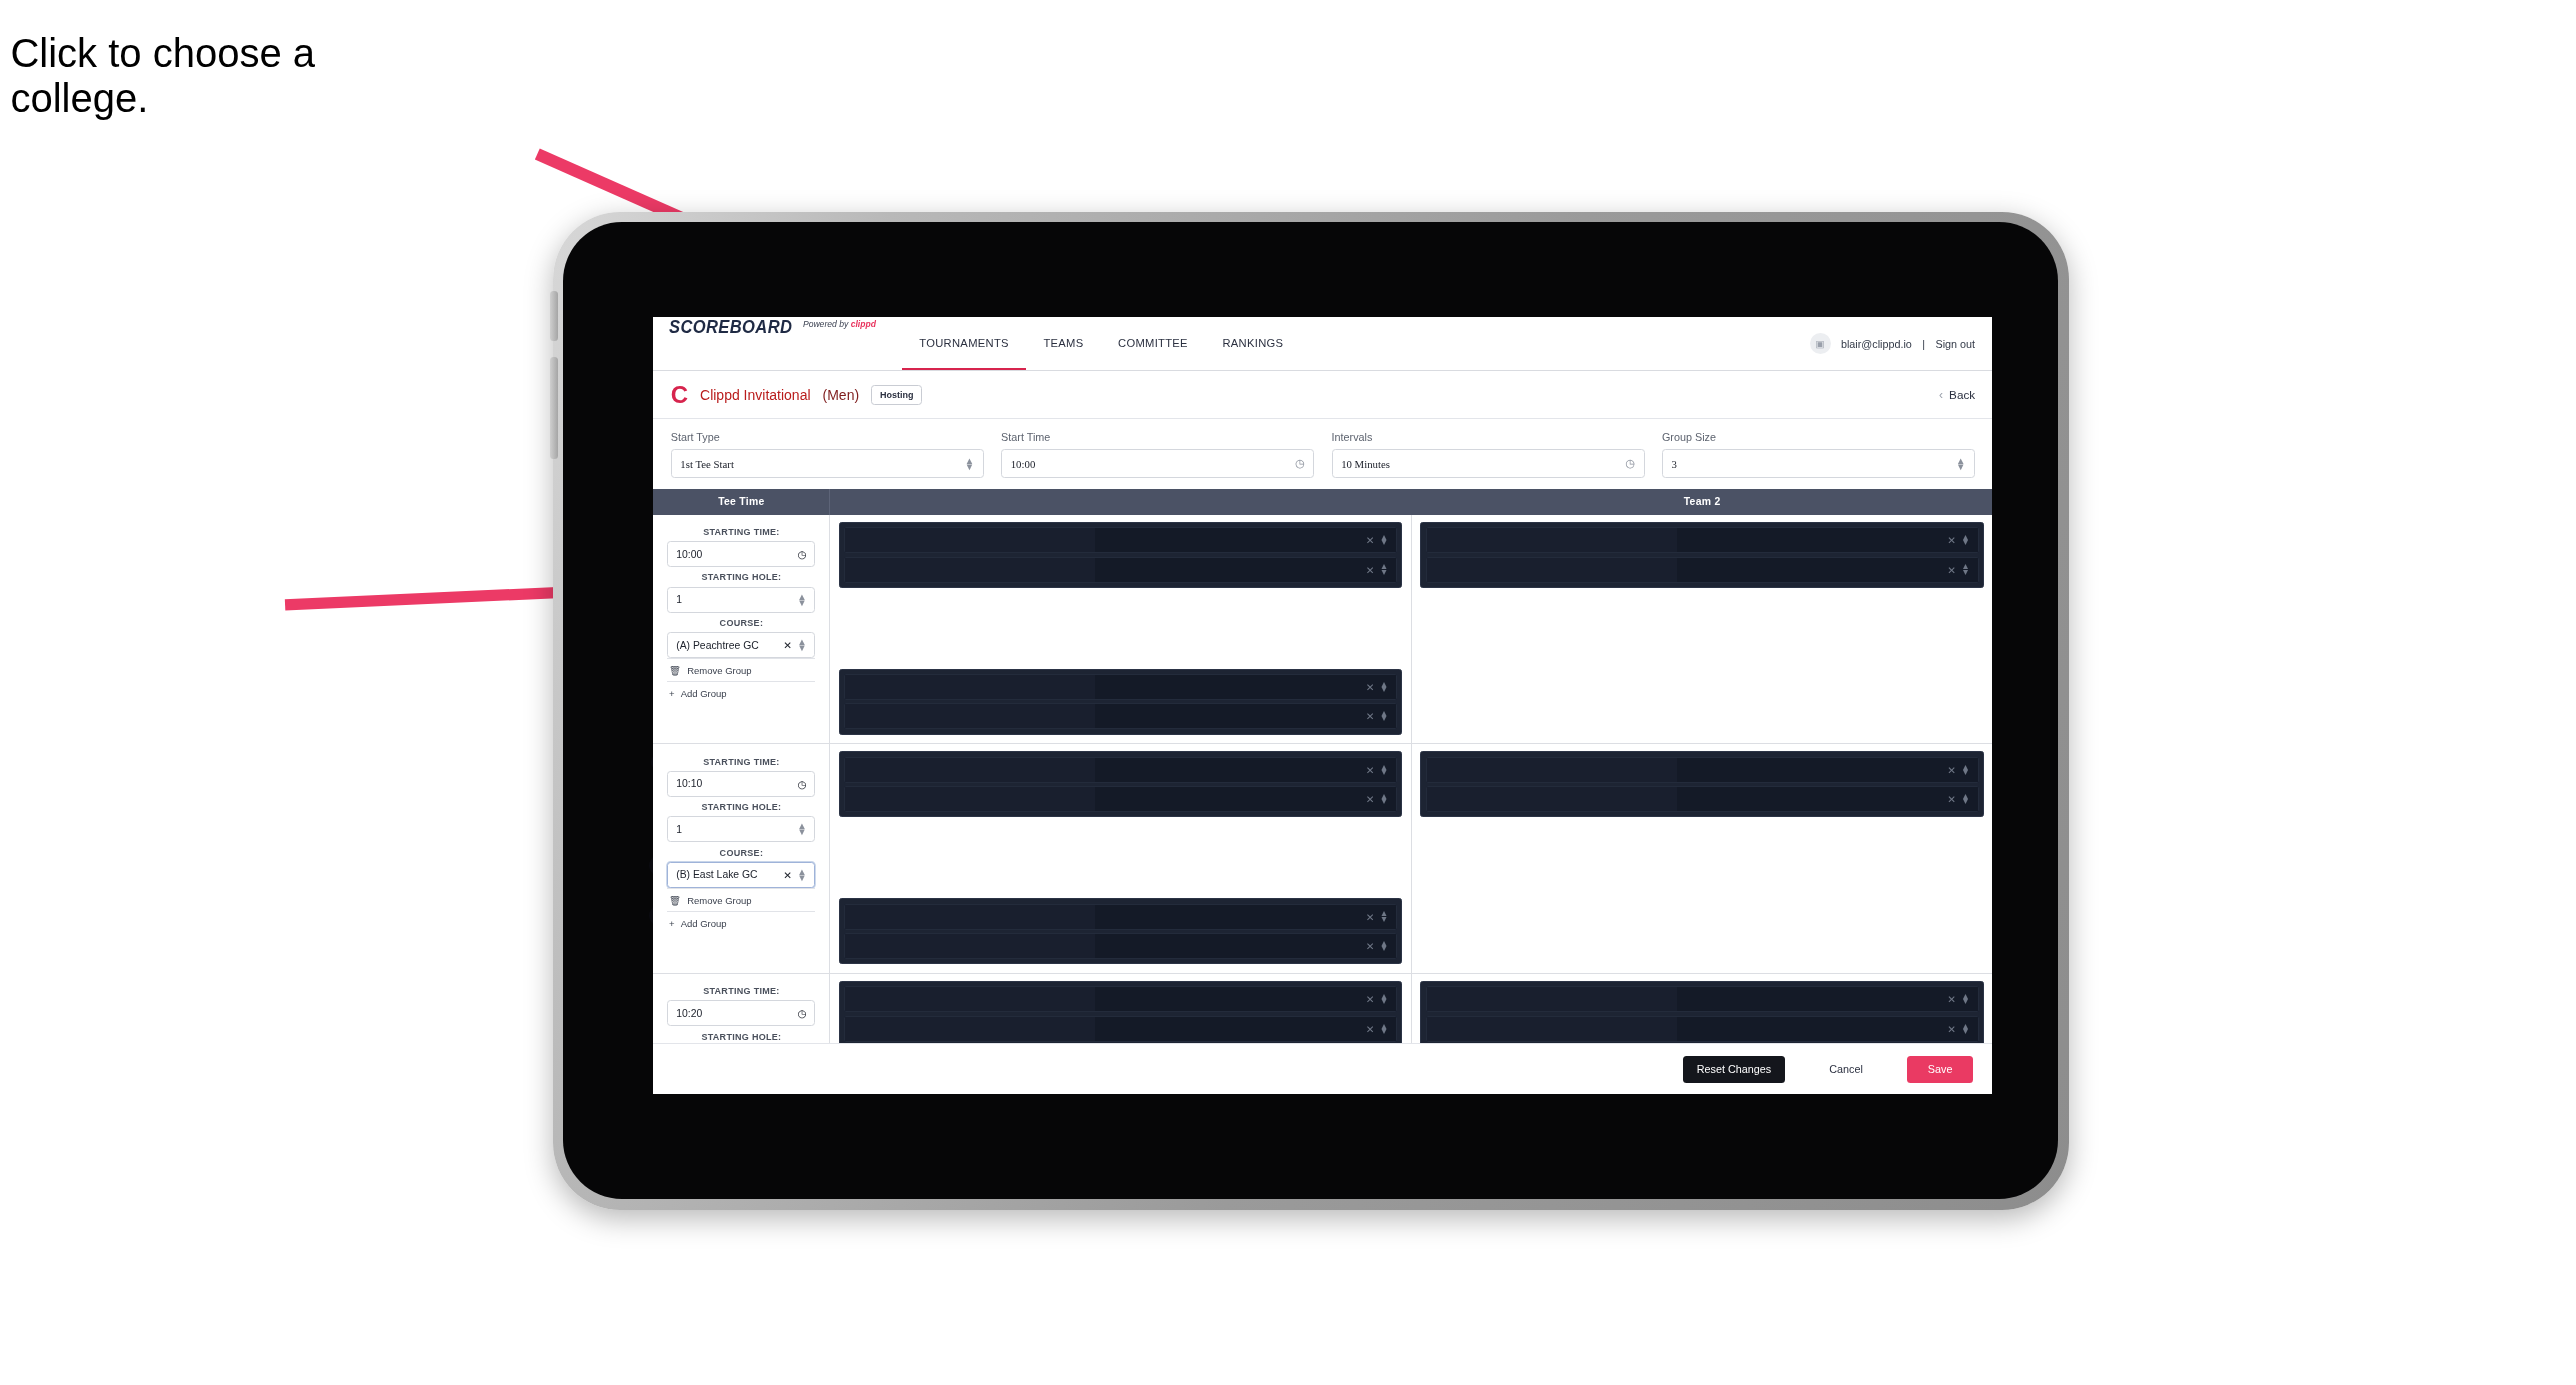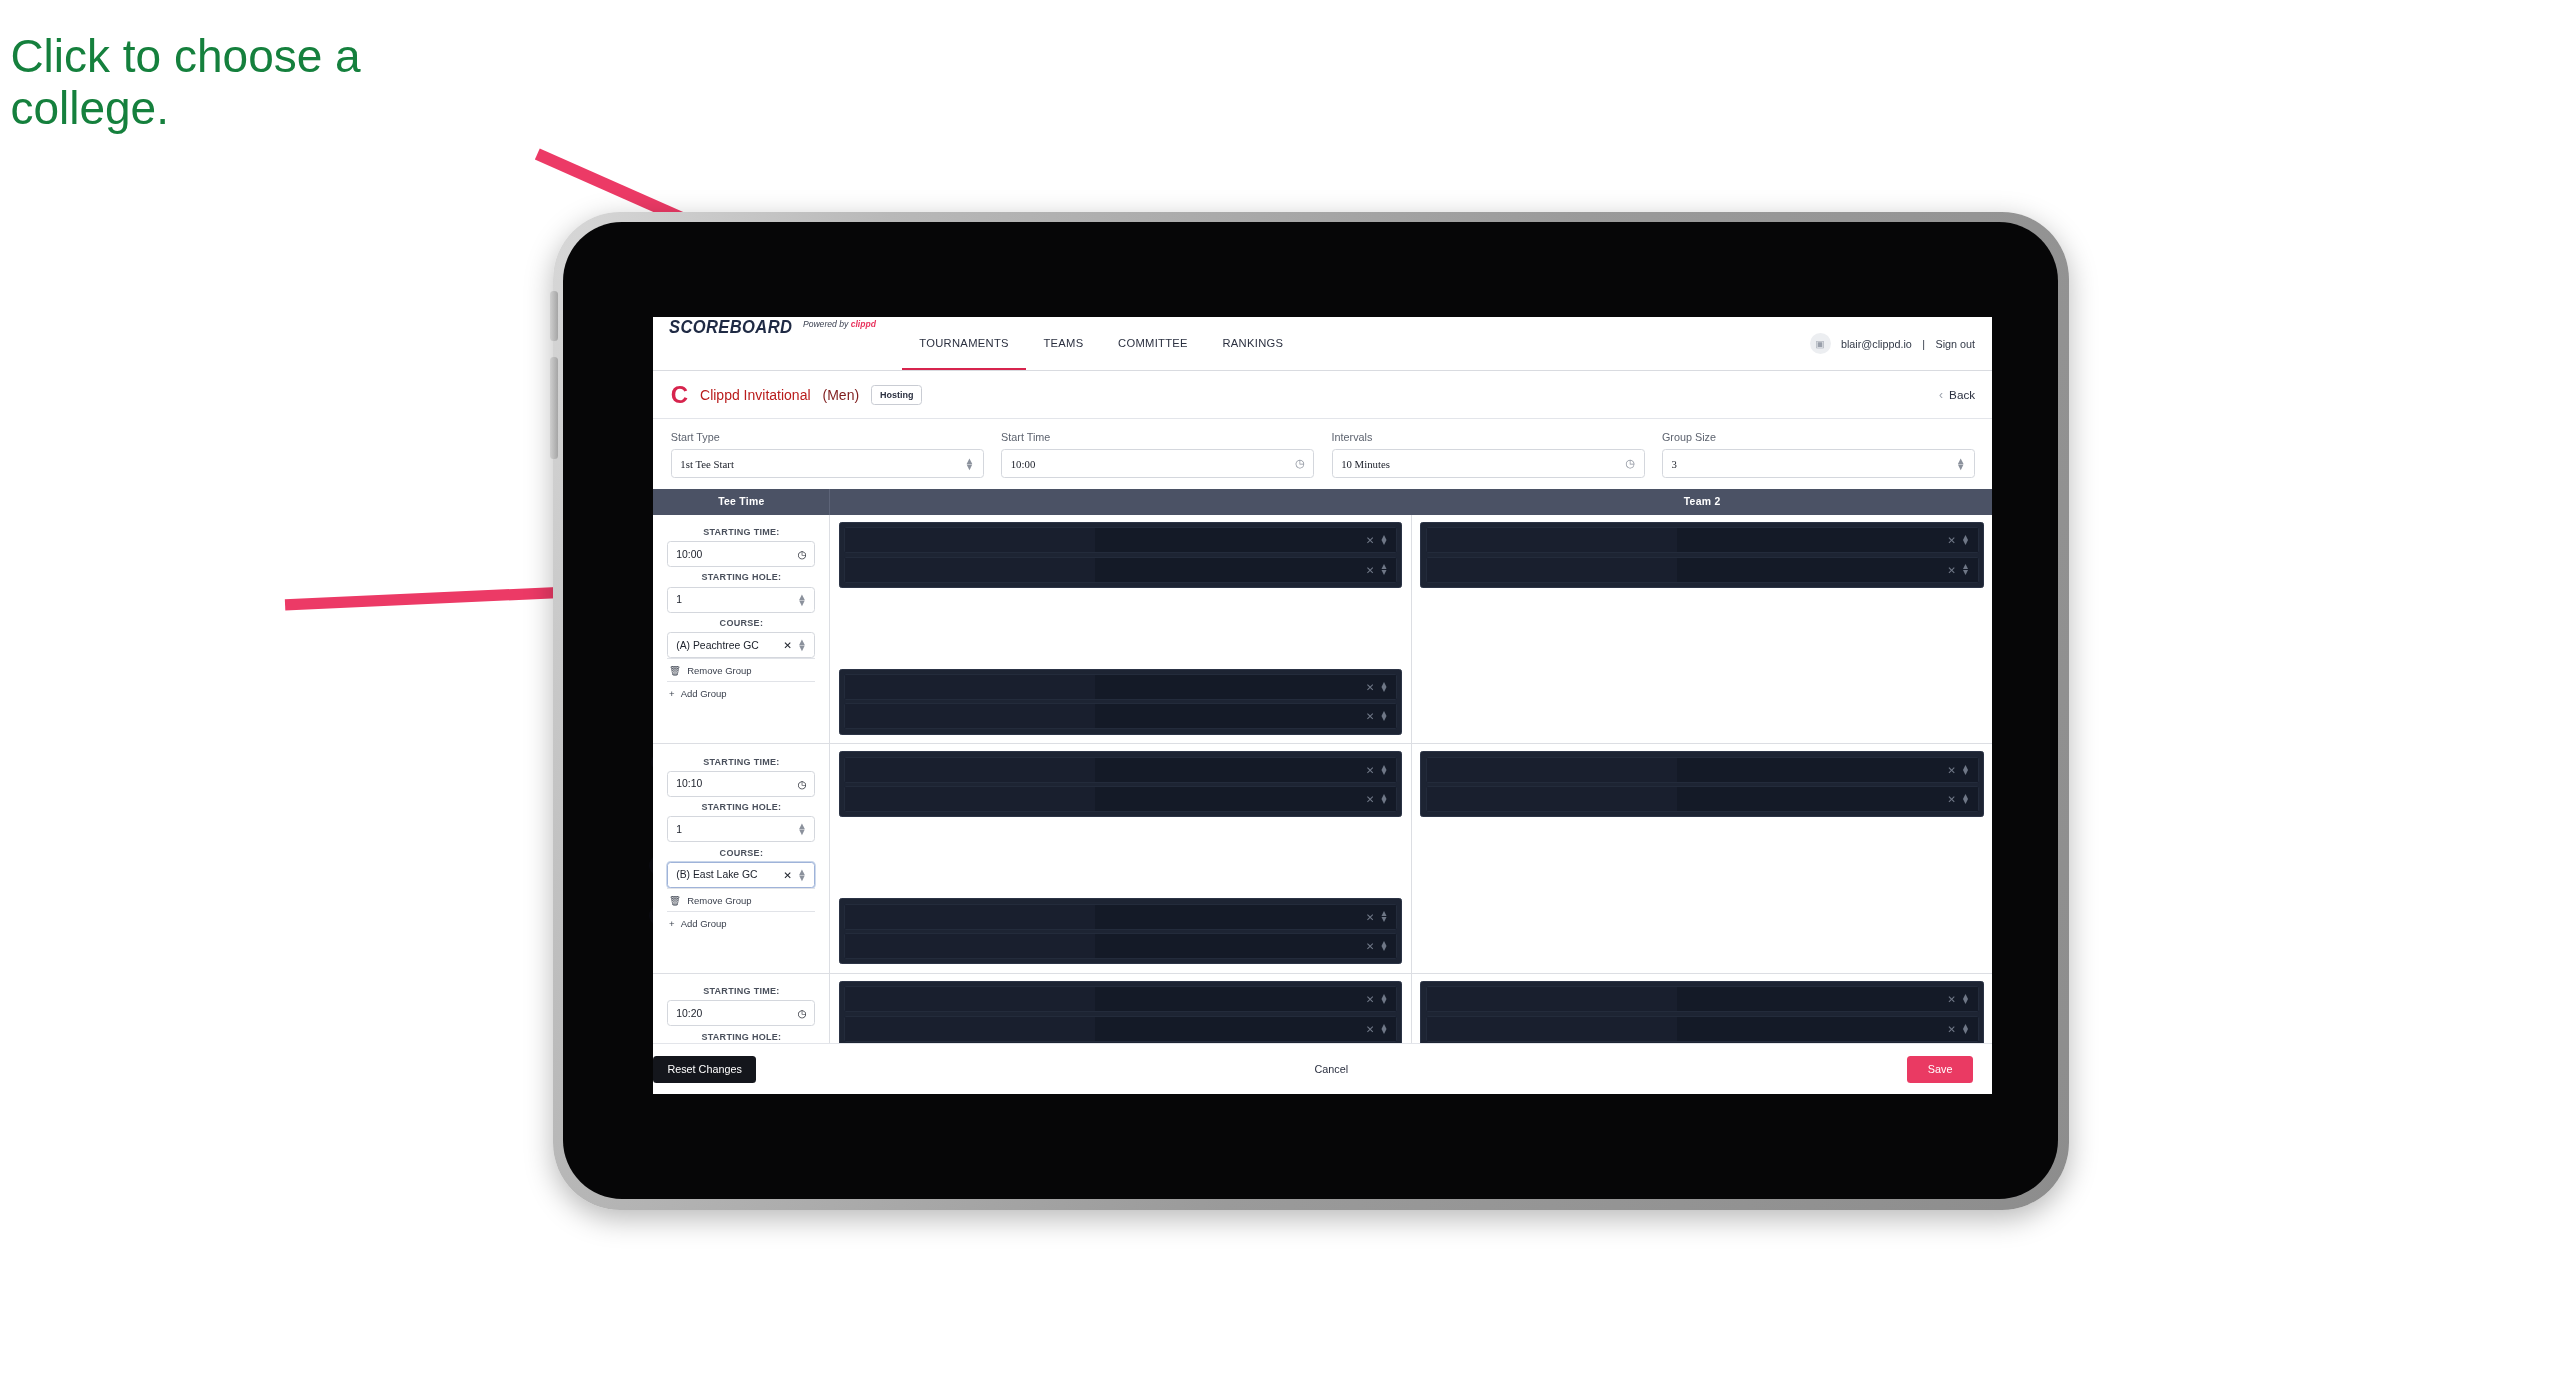--- a/index.html
+++ b/index.html
@@ -7,23 +7,23 @@
     width: 2576px; height: 1386px;
     background: #ffffff;
     font-family: "Liberation Sans", sans-serif;
     overflow: hidden;
   }
   #stage { position: relative; width: 2576px; height: 1386px; background:#fff; }
 
   
   .annot {
     position: absolute;
-    font-size: 46px;
+    font-size: 40px;
     line-height: 1.12;
-    color: #15803d;
+    color: #000000;
     font-family: "Liberation Sans", sans-serif;
     white-space: pre-line;
   }
   #annot-college { left: 10.4px; top: 31px; width: 518px; }
   #annot-player  { left: 21px; top: 497px; width: 406px; }
 
   .arrow-svg { position:absolute; left:0; top:0; width:2576px; height:1386px; pointer-events:none; }
 
   
   #tablet {
@@ -178,21 +178,21 @@
   }
   .prow:last-child { margin-bottom:0; }
   .prow .redact { flex:0 0 46%; height:100%; background:#191f2e; }
   .prow .fillrest { flex:1 1 auto; }
   .prow .x  { color:#6f7786; font-size:10.4px; padding: 0 5.2px; }
   .prow .sp { color:#6f7786; font-size:8.6px; line-height:.6; display:flex;flex-direction:column; }
 
   .spacer-team { height: 73px; }
 
   
-  #tfoot { height:50px; flex:0 0 50px; display:flex; align-items:center; justify-content:space-between; gap:11px; padding-right:19px; background:#fff;}
+  #tfoot { height:50px; flex:0 0 50px; display:flex; align-items:center; justify-content:flex-end; gap:30px; padding-right:19px; background:#fff;}
   .btn { border-radius:3.5px; font-size:10.8px; padding: 7.8px 14px; cursor:pointer; }
   #btn-reset { background:#14161c; color:#fff; }
   #btn-cancel { background:transparent; color:#2b3040; }
   #btn-save { background:#ea3a63; color:#fff; padding: 7.8px 21px; }
 </style>
 </head>
 <body>
 
 <div id="stage">
 

